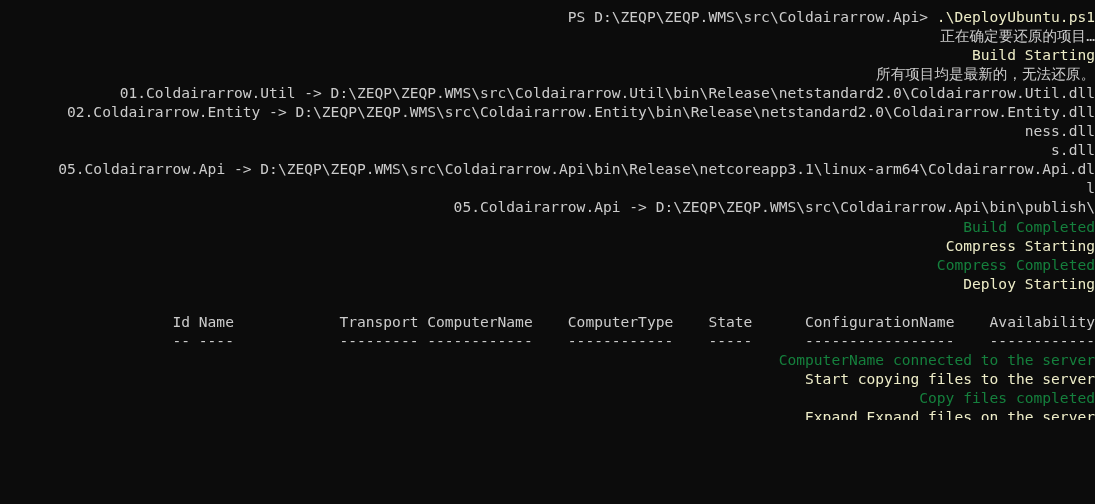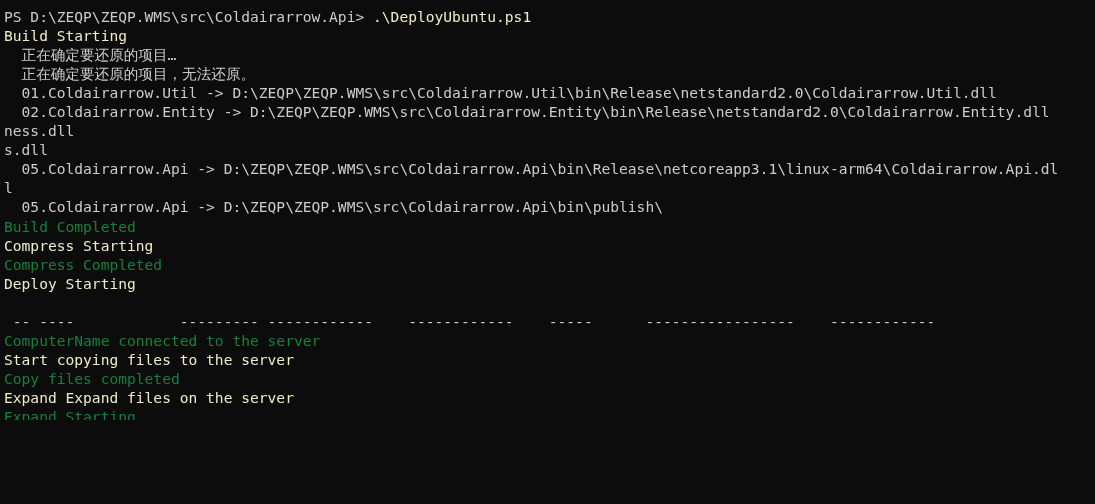--- a/index.html
+++ b/index.html
@@ -13,20 +13,21 @@
     overflow: hidden;
     font-family: "DejaVu Sans Mono", "Liberation Mono", monospace;
   }
   #terminal {
     width: 1095px;
     height: 420px;
     background: #0c0c0c;
     box-sizing: border-box;
     padding: 7px 0 0 4px;
     overflow: hidden;
+    text-align: right;
   }
   .line {
     font-family: "DejaVu Sans Mono", "Liberation Mono", monospace;
     font-size: 14.6px;
     line-height: 19.05px;
     white-space: pre;
     letter-spacing: 0px;
     color: #cccccc;
     height: 19.05px;
   }
@@ -35,35 +36,36 @@
   .c-green   { color: #15803d; }
   .c-white   { color: #cccccc; }
   .seg { white-space: pre; }
 </style>
 </head>
 <body>
 
 <div id="terminal">
   <div class="line"><span class="seg c-white">PS D:\ZEQP\ZEQP.WMS\src\Coldairarrow.Api&gt; </span><span class="seg c-yellow">.\DeployUbuntu.ps1</span></div>
   <div id="output">
+      <div class="line c-default">  正在确定要还原的项目…</div>
       <div class="line c-yellow">Build Starting</div>
-      <div class="line c-default">  正在确定要还原的项目…</div>
-      <div class="line c-default">  正在确定要还原的项目，无法还原。</div>
+      <div class="line c-default">  所有项目均是最新的，无法还原。</div>
       <div class="line c-default">  01.Coldairarrow.Util -&gt; D:\ZEQP\ZEQP.WMS\src\Coldairarrow.Util\bin\Release\netstandard2.0\Coldairarrow.Util.dll</div>
       <div class="line c-default">  02.Coldairarrow.Entity -&gt; D:\ZEQP\ZEQP.WMS\src\Coldairarrow.Entity\bin\Release\netstandard2.0\Coldairarrow.Entity.dll</div>
       <div class="line c-default">ness.dll</div>
       <div class="line c-default">s.dll</div>
       <div class="line c-default">  05.Coldairarrow.Api -&gt; D:\ZEQP\ZEQP.WMS\src\Coldairarrow.Api\bin\Release\netcoreapp3.1\linux-arm64\Coldairarrow.Api.dl</div>
       <div class="line c-default">l</div>
       <div class="line c-default">  05.Coldairarrow.Api -&gt; D:\ZEQP\ZEQP.WMS\src\Coldairarrow.Api\bin\publish\</div>
       <div class="line c-green">Build Completed</div>
       <div class="line c-yellow">Compress Starting</div>
       <div class="line c-green">Compress Completed</div>
       <div class="line c-yellow">Deploy Starting</div>
       <div class="line c-default"></div>
+      <div class="line c-default"> Id Name            Transport ComputerName    ComputerType    State      ConfigurationName    Availability</div>
       <div class="line c-default"> -- ----            --------- ------------    ------------    -----      -----------------    ------------</div>
       <div class="line c-green">ComputerName connected to the server</div>
       <div class="line c-yellow">Start copying files to the server</div>
       <div class="line c-green">Copy files completed</div>
       <div class="line c-yellow">Expand Expand files on the server</div>
       <div class="line c-green">Expand Starting</div>
     </div>
 </div>
 
 </body></html>

